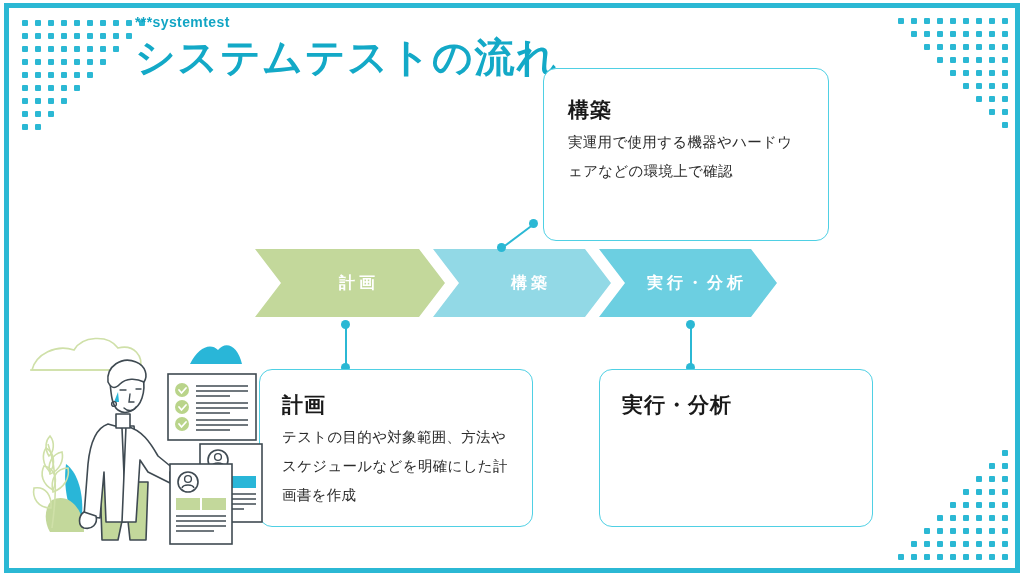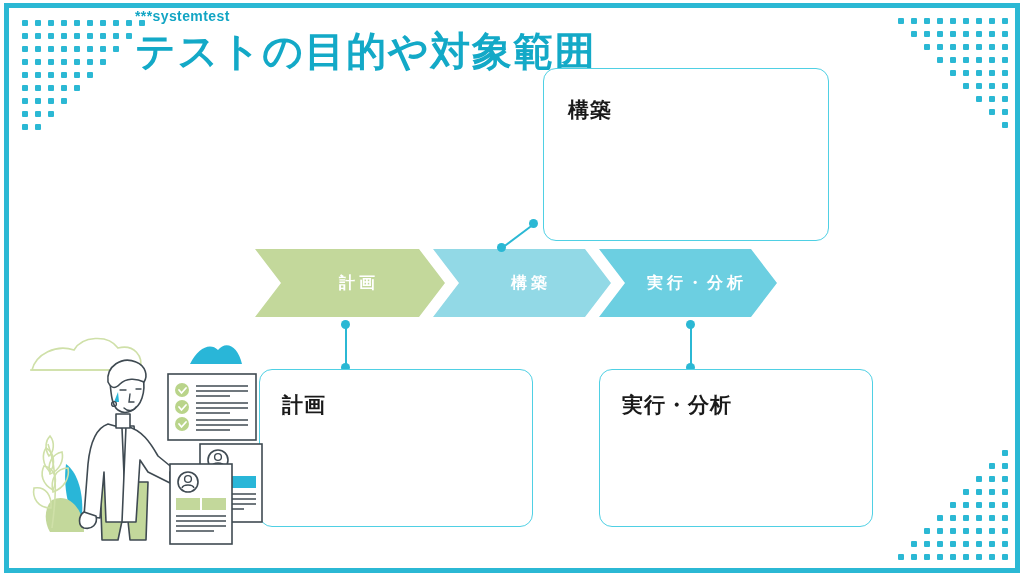--- a/index.html
+++ b/index.html
@@ -19,21 +19,21 @@
     pointer-events:none;
   }
 
   
   .dots{position:absolute;}
   .dot{
     position:absolute;width:6px;height:6px;border-radius:1px;background:#2bb8d4;
   }
 
   
-  .header{position:absolute;left:135px;top:8px;}
+  .header{position:absolute;left:135px;top:14px;}
   .eyebrow{
     color:#12a5c4;font-weight:bold;font-size:14px;letter-spacing:.4px;
     margin:0 0 4px 0;
   }
   .title{
     margin:0;color:#13a9c7;font-size:40px;font-weight:bold;
     letter-spacing:1.5px;line-height:1.15;white-space:nowrap;
   }
 
   
@@ -230,21 +230,21 @@
       <span class="dot" style="left: 39px; top: 104px; background: rgb(43, 184, 212);"></span>
       <span class="dot" style="left: 52px; top: 104px; background: rgb(43, 184, 212);"></span>
       <span class="dot" style="left: 65px; top: 104px; background: rgb(43, 184, 212);"></span>
       <span class="dot" style="left: 78px; top: 104px; background: rgb(43, 184, 212);"></span>
       <span class="dot" style="left: 91px; top: 104px; background: rgb(43, 184, 212);"></span>
       <span class="dot" style="left: 104px; top: 104px; background: rgb(43, 184, 212);"></span>
     </div>
 
   <div class="header">
     <p class="eyebrow">***systemtest</p>
-    <h1 class="title">テストの目的や対象範囲</h1>
+    <h1 class="title">システムテストの流れ</h1>
   </div>
 
   <div class="flow">
     <div class="chev chev-1">
       <span>計画</span>
     </div>
     <div class="chev chev-2">
       <span>構築</span>
     </div>
     <div class="chev chev-3">
@@ -267,24 +267,26 @@
   </div>
 
   <div class="conn" style="left:686px;top:320px;width:10px;height:52px;">
     <div class="conn-line" style="left:4px;top:4px;width:2px;height:44px;"></div>
     <div class="conn-dot" style="left:0;top:0;"></div>
     <div class="conn-dot" style="left:0;top:43px;"></div>
   </div>
 
   <div class="card card-build">
     <h3>構築</h3>
+    <p>実運用で使用する機器やハードウェアなどの環境上で確認</p>
   </div>
 
   <div class="card card-plan">
     <h3>計画</h3>
+    <p>テストの目的や対象範囲、方法やスケジュールなどを明確にした計画書を作成</p>
   </div>
 
   <div class="card card-exec">
     <h3>実行・分析</h3>
   </div>
 
   <div class="illus">
     <svg width="250" height="230" viewBox="0 0 250 230">
 
       <path d="M10 38 C14 22 34 12 52 18 C60 4 86 2 96 16 C112 12 122 24 118 38 Z" fill="none" stroke="#cfe0a8" stroke-width="1.6"></path>

